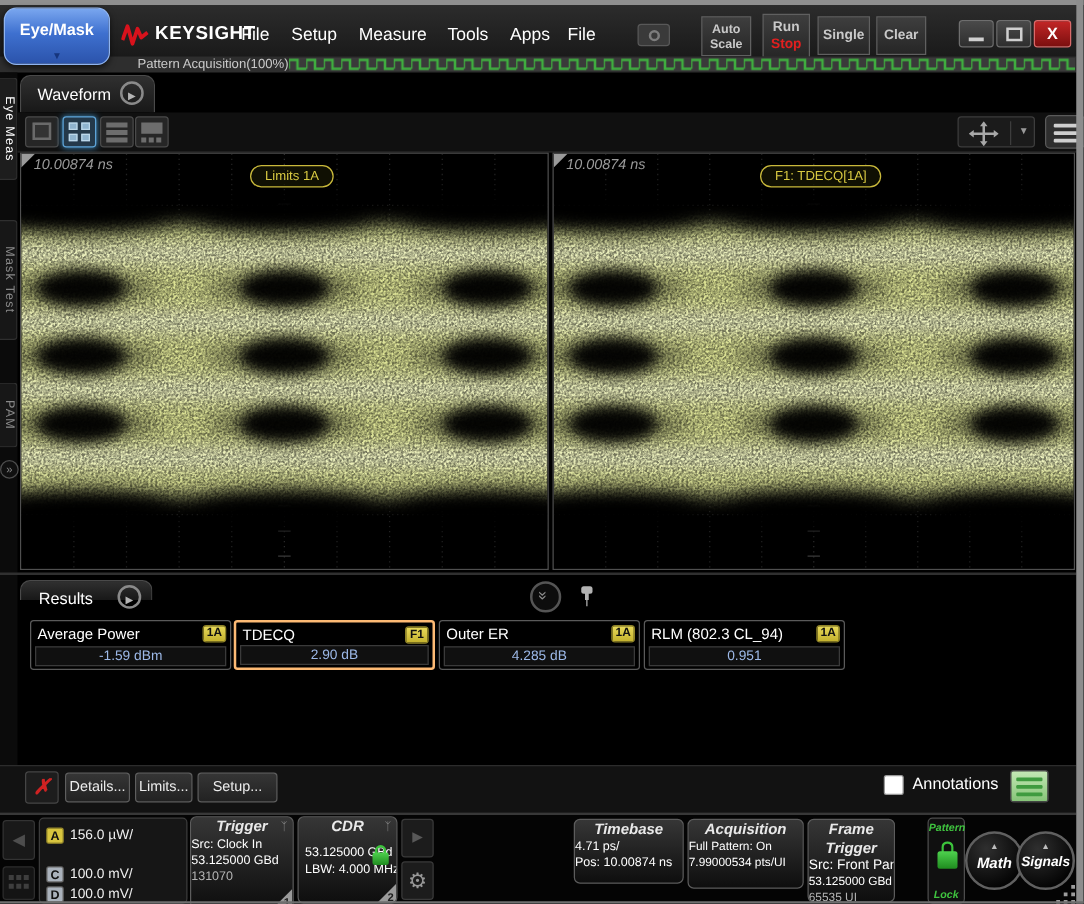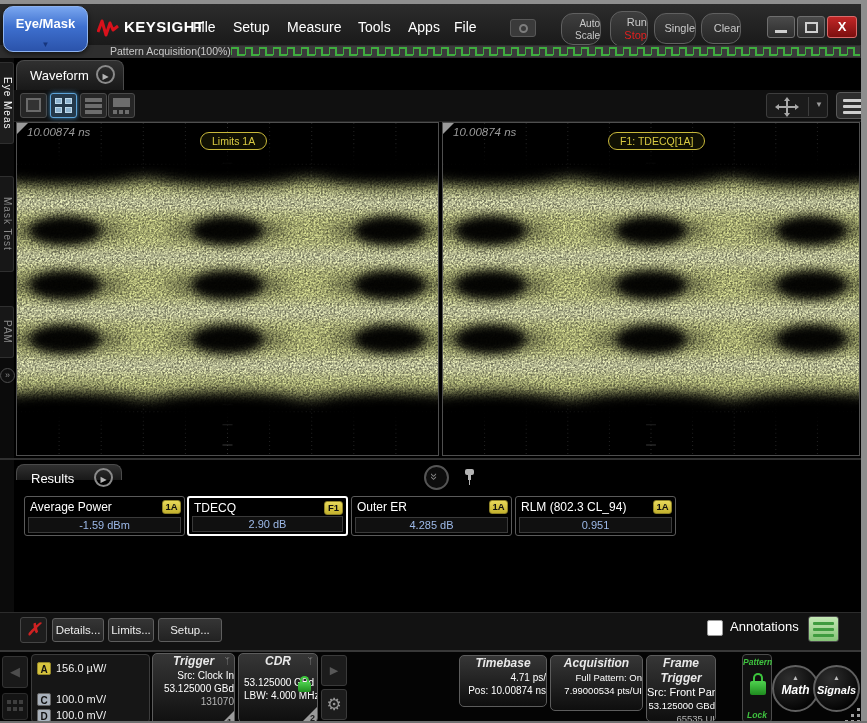--- a/index.html
+++ b/index.html
@@ -24,21 +24,21 @@
   .mode-tab .tab-arrow { position:absolute; left:50%; bottom:2px; transform:translateX(-50%);
               font-size:8px; color:#16357d; line-height:8px; }
   .logo { left:97px; top:14px; width:22px; height:20px; }
   .brand { left:124px; top:14px; color:#fff; font-weight:bold; font-size:15px; letter-spacing:.5px; }
   .menu-item { top:12px; height:22px; line-height:22px; color:#fff; font-size:14px; cursor:default; }
   .camera { left:510px; top:15px; width:26px; height:18px; background:#3a3a3a;
             border:1px solid #585858; border-radius:3px; }
   .camera i { position:absolute; left:8px; top:4px; width:9px; height:9px;
               border:2px solid #7d7d7d; border-radius:50%; }
   .tb-btn { background:linear-gradient(#3e3e3e,#262626); border:1px solid #606060;
-            border-radius:12px; color:#c9c9c9; font-weight:normal; text-align:right; }
+            border-radius:0; color:#c9c9c9; font-weight:bold; text-align:center; }
   .btn-autoscale { left:561px; top:9px; width:40px; height:32px; font-size:10px; line-height:12px; padding-top:4px; }
   .btn-runstop  { left:610px; top:7px; width:38px; height:36px; font-size:11px; line-height:13px; padding-top:4px; }
   .btn-runstop .stop { color:#e31f1f; }
   .btn-single { left:654px; top:9px; width:42px; height:31px; font-size:11px; line-height:29px; }
   .btn-clear  { left:701px; top:9px; width:40px; height:31px; font-size:11px; line-height:29px; }
   .win-btn { top:12px; width:28px; height:22px; background:linear-gradient(#4a4a4a,#2e2e2e);
              border:1px solid #6e6e6e; border-radius:3px; }
   .win-min { left:767px; } .win-max { left:797px; }
   .win-min i { position:absolute; left:7px; bottom:4px; width:12px; height:3px; background:#cfcfcf; }
   .win-max i { position:absolute; left:7px; top:5px; width:13px; height:11px; border:2px solid #cfcfcf; }
@@ -120,21 +120,21 @@
                   border-radius:50%; background:#0d0d0d; }
   .collapse-btn span { position:absolute; left:5px; top:2px; font-size:13px; color:#8d8d8d;
                        transform:rotate(90deg); display:inline-block; }
   .pin-icon { left:463px; top:467px; width:14px; height:20px; }
   .pin-icon .head { position:absolute; left:2px; top:2px; width:9px; height:6px; background:#b3b3b3; border-radius:2px;}
   .pin-icon .bar  { position:absolute; left:5px; top:7px; width:3px; height:6px; background:#b3b3b3; }
   .pin-icon .tip  { position:absolute; left:6px; top:13px; width:1px; height:5px; background:#b3b3b3; }
 
   .card { position:absolute; top:496px; width:161px; height:40px; background:#000;
           border:1px solid #5a5a5a; border-radius:3px; }
-  .card.sel { border:2px solid #ffffff; }
+  .card.sel { border:2px solid #fdba74; }
   .card .hd { position:absolute; left:0; top:0; right:0; height:20px; display:flex; align-items:center; }
   .card .nm { flex:1; color:#fff; font-size:12px; padding-left:5px; white-space:nowrap; }
   .badge { width:19px; height:14px; margin-right:3px; background:linear-gradient(#e8d95a,#c4b22e);
            border:1px solid #8f8327; border-radius:3px; color:#111; font-weight:bold;
            font-size:9.5px; text-align:center; line-height:12px; }
   .card .val { position:absolute; left:3px; right:3px; bottom:2px; height:16px; background:#101010;
                border:1px solid #3a3a3a; color:#9db9e8; font-size:11px; text-align:center; line-height:14px; }
   .c1{left:24px;} .c2{left:187px;} .c3{left:351px;} .c4{left:515px;}
 
   .ctrl-bar { left:0; top:612px; width:861px; height:38px; background:#121212; border-top:1px solid #2c2c2c; }
@@ -150,21 +150,21 @@
   .green-btn { left:808px; top:616px; width:31px; height:26px; border:1px solid #4a4a4a; border-radius:3px;
                background:linear-gradient(#c4e8b5,#86c478); }
   .green-btn i { position:absolute; left:4px; width:21px; height:3px; background:#3f9b3f; border-radius:1px; }
   .green-btn i:nth-child(1){top:5px;} .green-btn i:nth-child(2){top:11px;} .green-btn i:nth-child(3){top:17px;}
 
   
   .statusbar { left:0; top:650px; width:861px; height:73px; background:#040404; border-top:2px solid #383838; }
   .sb-panel { position:absolute; background:linear-gradient(#363636,#0e0e0e);
               border:1px solid #5c5c5c; border-radius:5px; overflow:hidden; }
   .sb-title { font-style:italic; font-weight:bold; font-size:12px; color:#e9e9e9; text-align:center; line-height:15px; }
-  .sb-line { font-size:10px; color:#fff; text-align:right; line-height:13px; white-space:nowrap; }
+  .sb-line { font-size:10px; color:#fff; text-align:left; line-height:13px; white-space:nowrap; }
   .sb-line.dim { color:#b5b5b5; }
   .usb-icon { position:absolute; right:4px; top:2px; color:#8a8a8a; font-size:9px; }
   .corner-num { position:absolute; right:0; bottom:0; width:15px; height:15px;
                 background:#9a9a9a; clip-path:polygon(100% 0,100% 100%,0 100%); }
   .corner-num span { position:absolute; right:2px; bottom:-1px; font-size:9px; font-weight:bold; color:#1c1c1c; }
   .back-btn { left:2px; top:4px; width:26px; height:32px; background:#191919; border:1px solid #333;
               border-radius:3px; color:#4d4d4d; font-size:13px; text-align:center; line-height:30px; }
   .dots-btn { left:2px; top:41px; width:26px; height:27px; background:#141414; border:1px solid #2c2c2c; border-radius:3px; }
   .dots-btn i { position:absolute; width:4px; height:4px; background:#3e3e3e; }
   .channels { left:31px; top:2px; width:119px; height:69px; background:#161616;

